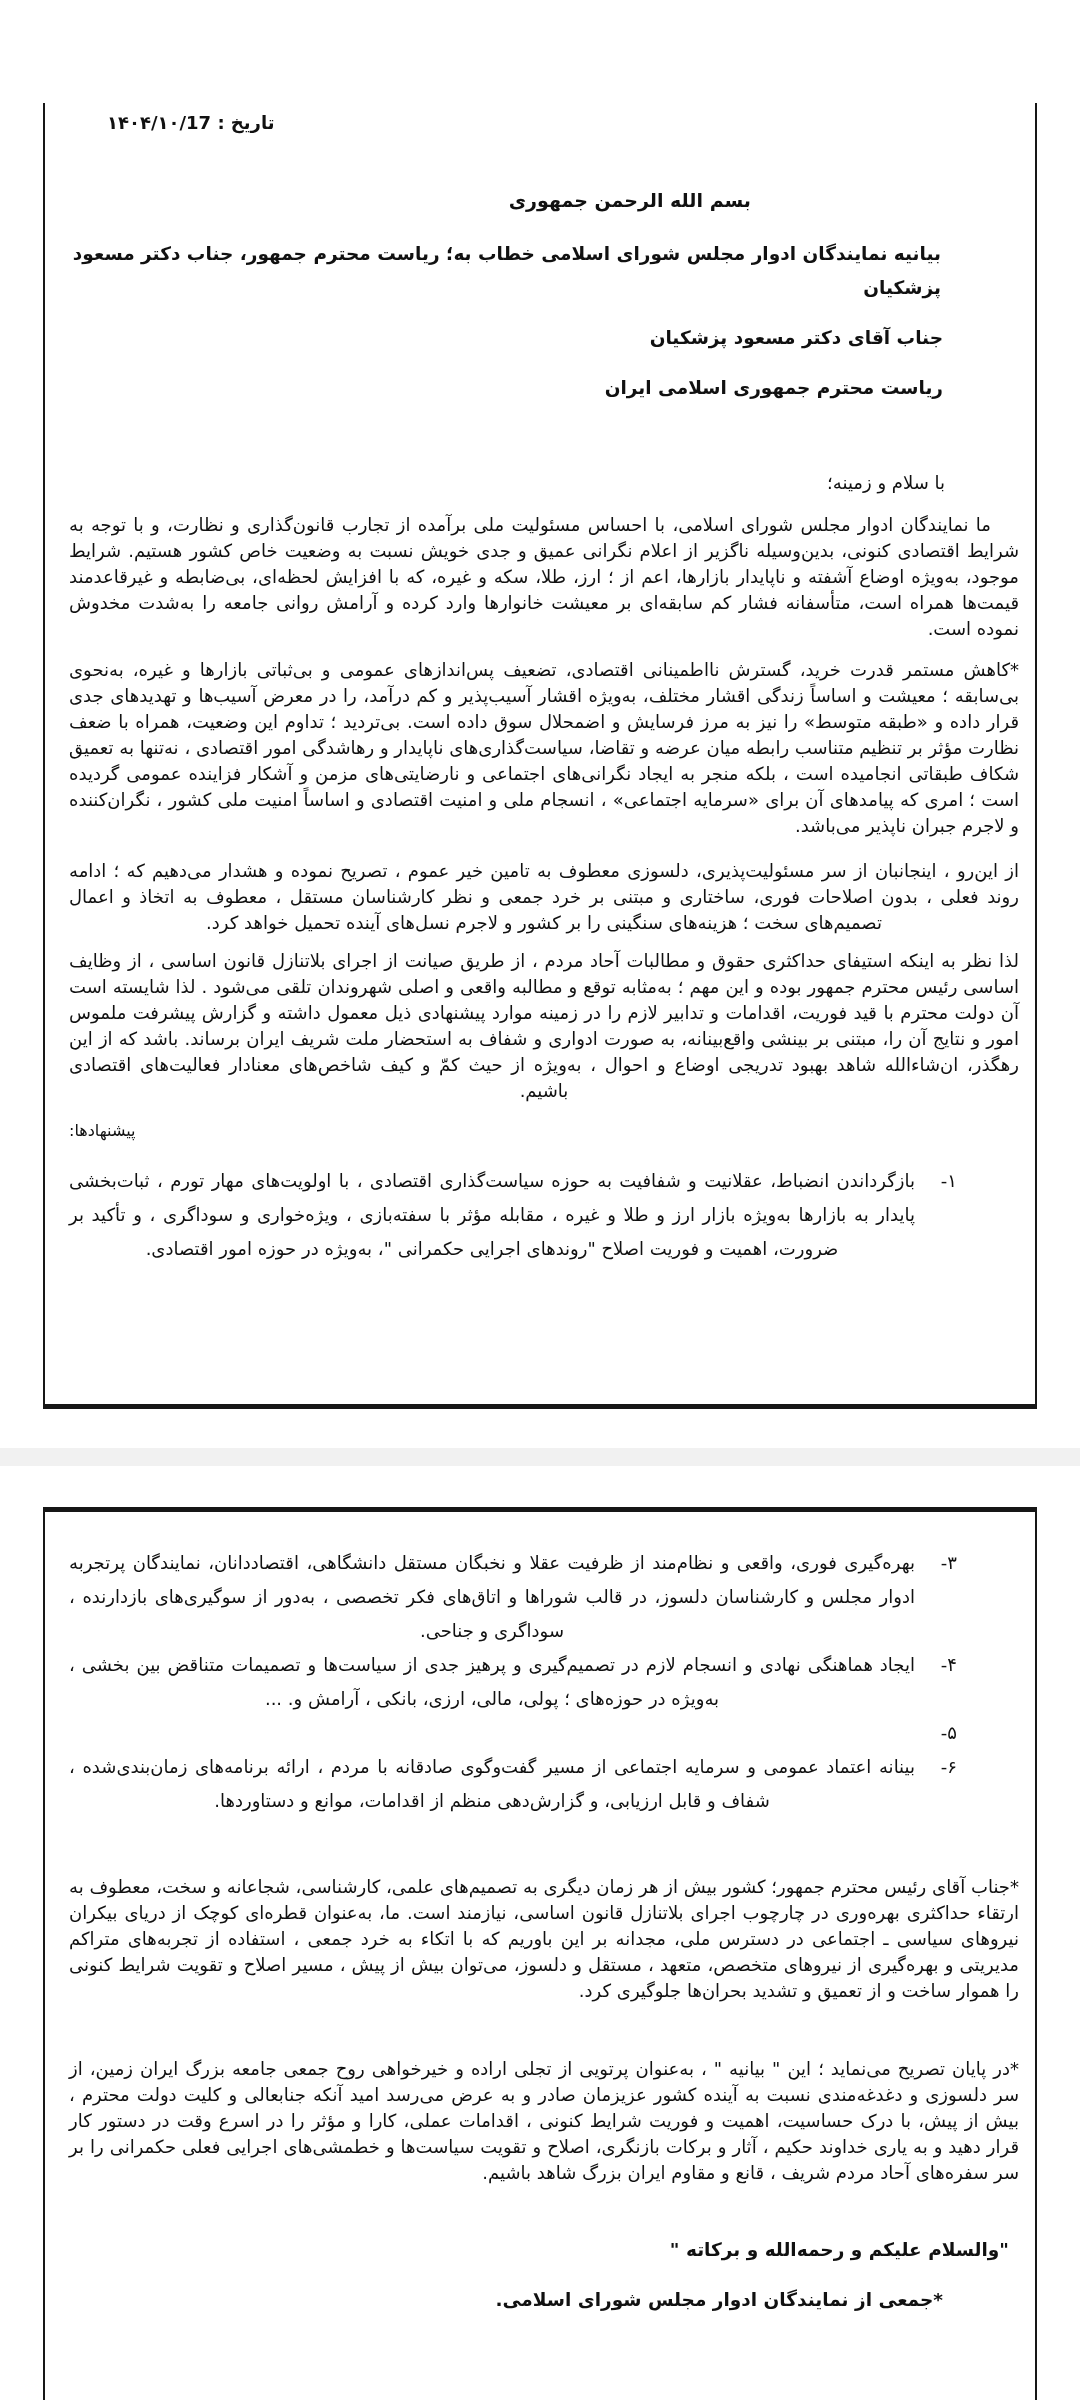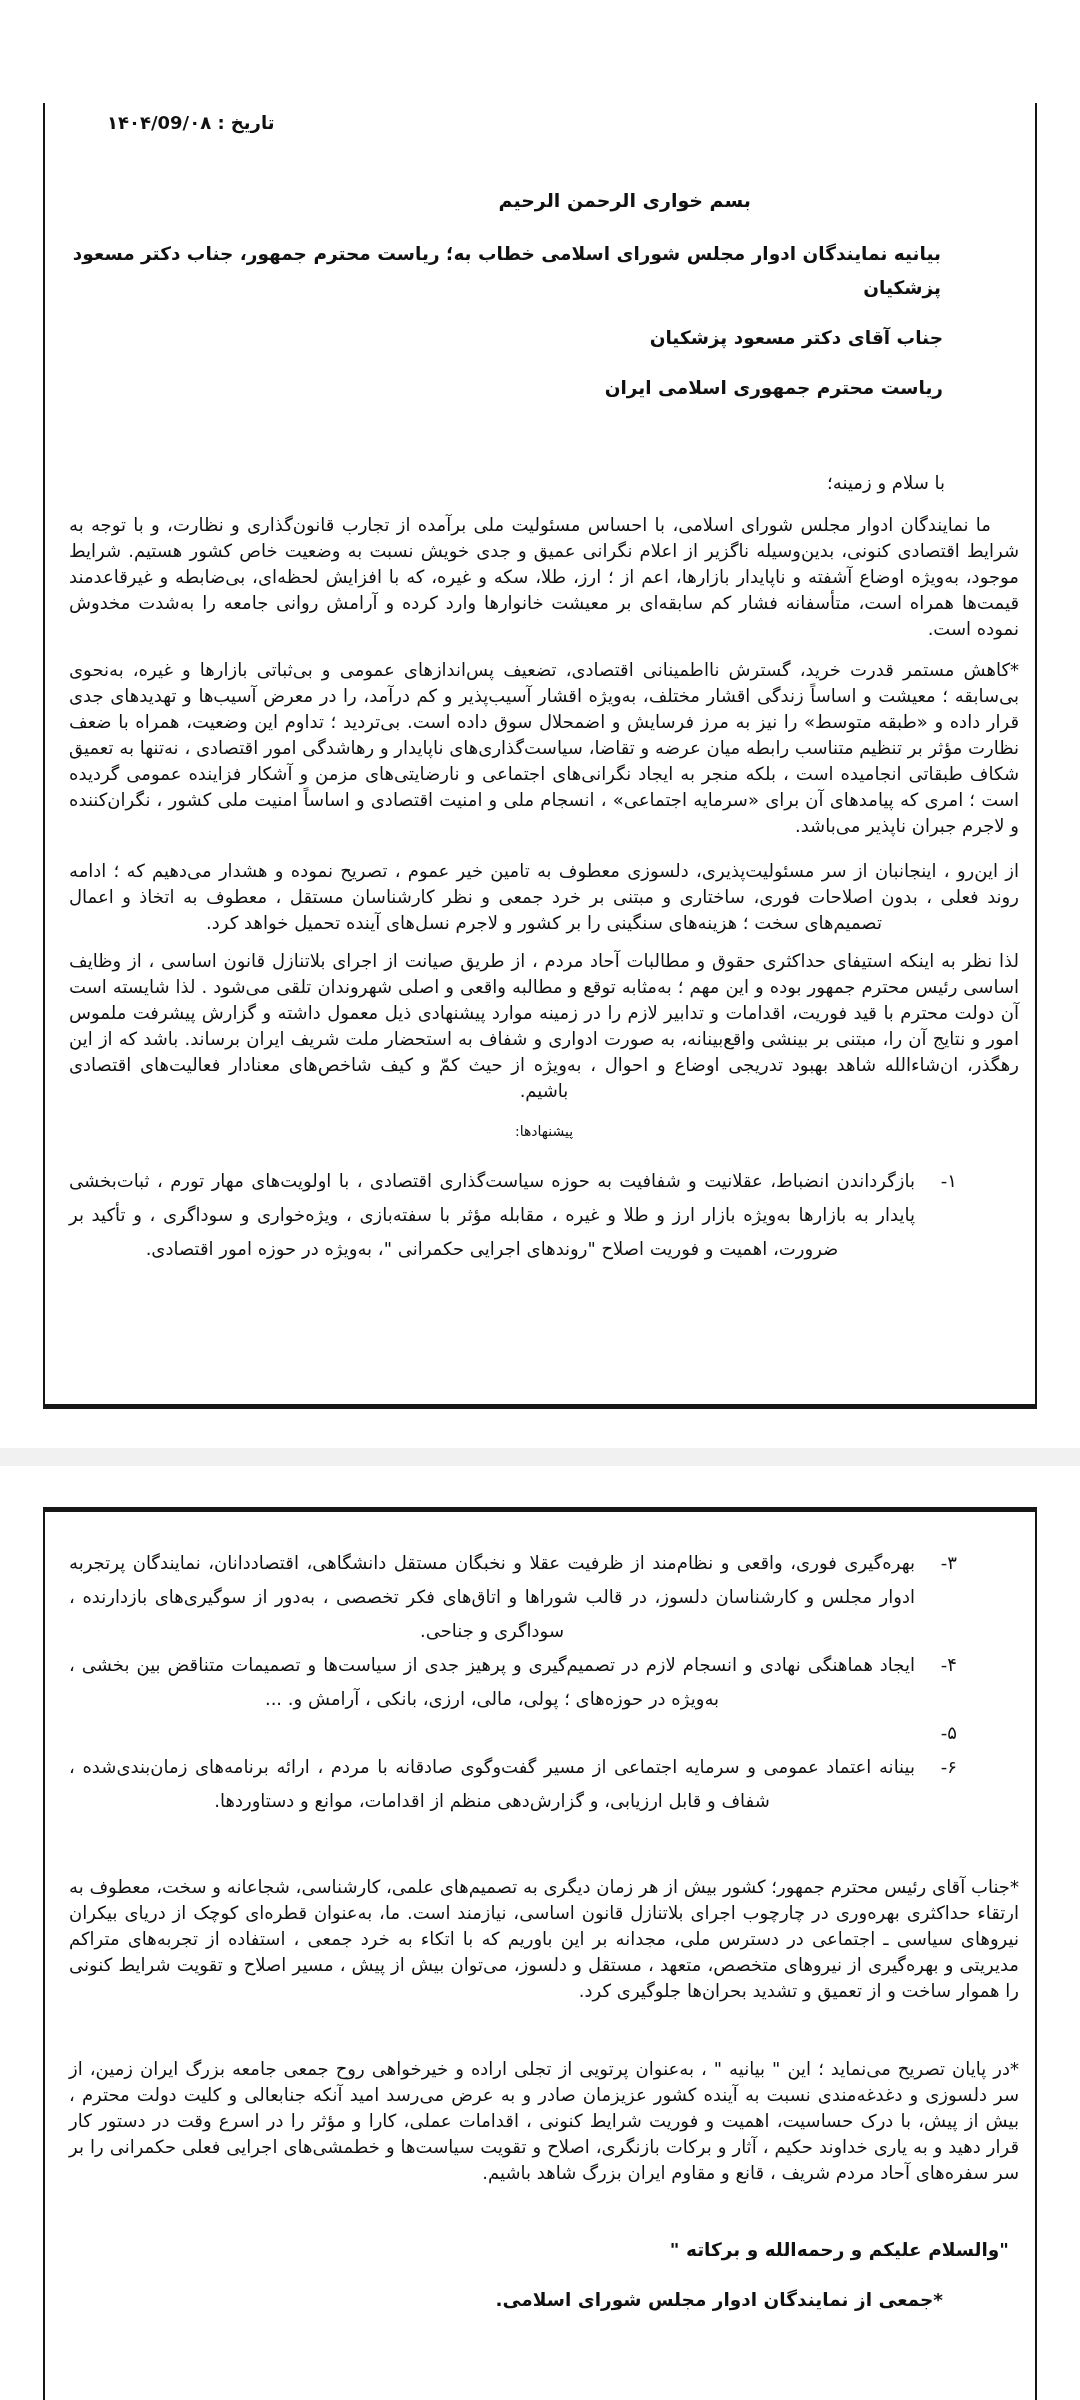--- a/index.html
+++ b/index.html
@@ -28,37 +28,37 @@
   .addr2{text-align:right;padding-right:76px;margin-top:16px;font-size:18.5px;line-height:34px;font-weight:bold;}
   .salut{text-align:right;padding-right:74px;margin-top:61px;font-size:18px;line-height:34px;}
   p.body{
     margin:0;text-align:justify;font-size:18px;line-height:26px;
   }
   p.p1{margin-top:12px;text-indent:28px;}
   p.p2{margin-top:15px;}
   p.p3{margin-top:19px;}
   p.p4{margin-top:12px;}
   .last-center{text-align-last:center;}
-  .label{text-align:center;margin-top:10px;font-size:14px;line-height:34px;}
+  .label{text-align:left;margin-top:10px;font-size:16px;line-height:34px;}
   .list{margin-top:16px;}
   .item{display:flex;direction:rtl;padding-right:62px;}
   .item .num{flex:0 0 42px;font-size:18px;line-height:34px;}
   .item .itxt{flex:1;display:block;text-align:justify;text-align-last:center;font-size:18px;line-height:34px;}
   .page2 .list{margin-top:34px;}
   p.pa{margin-top:56px;}
   p.pb{margin-top:52px;}
   .closing{text-align:right;padding-right:10px;margin-top:47px;font-size:18.5px;line-height:34px;font-weight:bold;}
   .signature{text-align:right;padding-right:76px;margin-top:16px;font-size:18.5px;line-height:34px;font-weight:bold;}
 </style>
 </head>
 <body>
 
 <div class="page page1">
-  <div class="date">تاریخ : ۱۴۰۴/09/۰۸</div>
-  <div class="bism">بسم خواری الرحمن الرحیم</div>
+  <div class="date">تاریخ : ۱۴۰۴/۱۰/17</div>
+  <div class="bism">بسم الله الرحمن جمهوری</div>
   <div class="title">بیانیه نمایندگان ادوار مجلس شورای اسلامی خطاب به؛ ریاست محترم جمهور، جناب دکتر مسعود پزشکیان</div>
   <div class="addr1">جناب آقای دکتر مسعود پزشکیان</div>
   <div class="addr2">ریاست محترم جمهوری اسلامی ایران</div>
   <div class="salut">با سلام و زمینه؛</div>
 
   <p class="body p1">ما نمایندگان ادوار مجلس شورای اسلامی، با احساس مسئولیت ملی برآمده از تجارب قانون‌گذاری و نظارت، و با توجه به شرایط اقتصادی کنونی، بدین‌وسیله ناگزیر از اعلام نگرانی عمیق و جدی خویش نسبت به وضعیت خاص کشور هستیم. شرایط موجود، به‌ویژه اوضاع آشفته و ناپایدار بازارها، اعم از ؛ ارز، طلا، سکه و غیره، که با افزایش لحظه‌ای، بی‌ضابطه و غیرقاعدمند قیمت‌ها همراه است، متأسفانه فشار کم سابقه‌ای بر معیشت خانوارها وارد کرده و آرامش روانی جامعه را به‌شدت مخدوش نموده است.</p>
   <p class="body p2">*کاهش مستمر قدرت خرید، گسترش نااطمینانی اقتصادی، تضعیف پس‌اندازهای عمومی و بی‌ثباتی بازارها و غیره، به‌نحوی بی‌سابقه ؛ معیشت و اساساً زندگی اقشار مختلف، به‌ویژه اقشار آسیب‌پذیر و کم درآمد، را در معرض آسیب‌ها و تهدیدهای جدی قرار داده و «طبقه متوسط» را نیز به مرز فرسایش و اضمحلال سوق داده است. بی‌تردید ؛ تداوم این وضعیت، همراه با ضعف نظارت مؤثر بر تنظیم متناسب رابطه میان عرضه و تقاضا، سیاست‌گذاری‌های ناپایدار و رهاشدگی امور اقتصادی ، نه‌تنها به تعمیق شکاف طبقاتی انجامیده است ، بلکه منجر به ایجاد نگرانی‌های اجتماعی و نارضایتی‌های مزمن و آشکار فزاینده عمومی گردیده است ؛ امری که پیامدهای آن برای «سرمایه اجتماعی» ، انسجام ملی و امنیت اقتصادی و اساساً امنیت ملی کشور ، نگران‌کننده و لاجرم جبران ناپذیر می‌باشد.</p>
   <p class="body p3 last-center">از این‌رو ، اینجانبان از سر مسئولیت‌پذیری، دلسوزی معطوف به تامین خیر عموم ، تصریح نموده و هشدار می‌دهیم که ؛ ادامه روند فعلی ، بدون اصلاحات فوری، ساختاری و مبتنی بر خرد جمعی و نظر کارشناسان مستقل ، معطوف به اتخاذ و اعمال تصمیم‌های سخت ؛ هزینه‌های سنگینی را بر کشور و لاجرم نسل‌های آینده  تحمیل خواهد کرد.</p>
   <p class="body p4 last-center">لذا نظر به اینکه استیفای حداکثری حقوق و مطالبات آحاد مردم ، از طریق صیانت از اجرای بلاتنازل قانون اساسی ، از وظایف اساسی رئیس محترم جمهور بوده و این مهم ؛ به‌مثابه توقع و مطالبه واقعی و اصلی شهروندان تلقی می‌شود . لذا شایسته است آن دولت محترم با قید فوریت، اقدامات و تدابیر لازم را در زمینه موارد پیشنهادی ذیل معمول داشته و گزارش پیشرفت ملموس امور و نتایج آن را، مبتنی بر بینشی واقع‌بینانه، به صورت ادواری و شفاف به استحضار ملت شریف ایران برساند. باشد که از این رهگذر، ان‌شاءالله شاهد بهبود  تدریجی اوضاع و احوال ، به‌ویژه از حیث کمّ و کیف شاخص‌های معنادار فعالیت‌های اقتصادی باشیم.</p>
 

